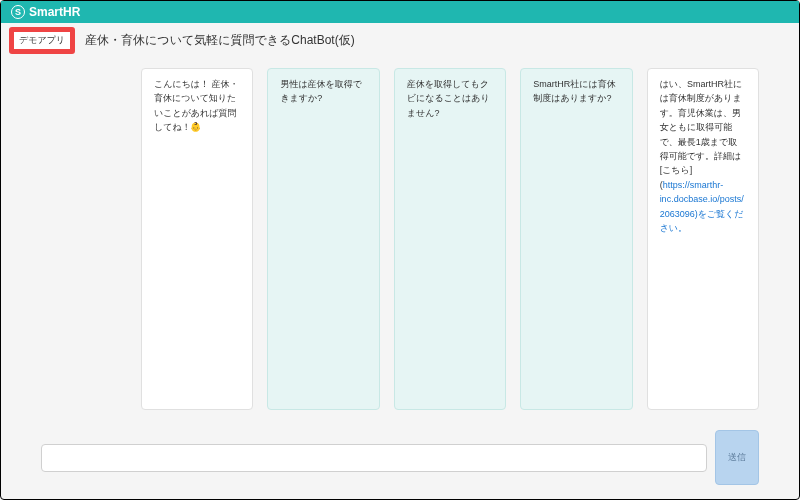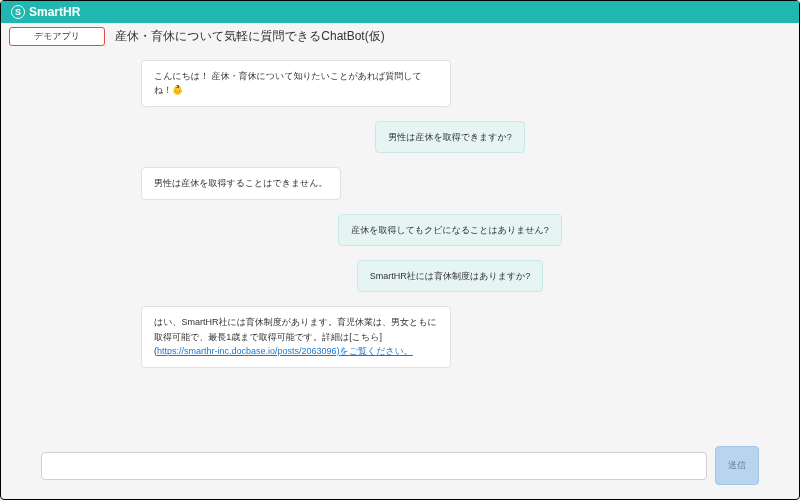--- a/index.html
+++ b/index.html
@@ -43,37 +43,37 @@
     }
     .subheader {
       display: flex;
       align-items: center;
       gap: 10px;
       padding: 4px 8px;
       background: #f5f5f5;
       font-size: 9px;
     }
     .tab-btn {
-      border: 1px solid #ef4444;
+      border: 5px solid #ef4444;
       background: #fff;
       border-radius: 3px;
-      padding: 2px 24px;
+      padding: 2px 5px;
       font-size: 9px;
       color: #333;
     }
     .page-title {
       color: #333;
       font-size: 12px;
     }
     .chat-area {
       flex: 1;
       overflow-y: auto;
       padding: 10px 40px 10px 140px;
       display: flex;
-      flex-direction: column;
+      flex-direction: row;
       gap: 14px;
     }
     .msg-row {
       display: flex;
       width: 100%;
     }
     .msg-row.bot { justify-content: flex-start; }
     .msg-row.user { justify-content: center; }
     .bubble {
       max-width: 310px;
@@ -87,21 +87,20 @@
     .bot .bubble {
       background: #fff;
       border: 1px solid #e0e0e0;
     }
     .user .bubble {
       background: #e6f5f4;
       border: 1px solid #c8e8e5;
     }
     .link {
       color: #1976d2;
-      text-decoration: underline;
     }
     .input-bar {
       display: flex;
       gap: 8px;
       padding: 10px 40px 14px 40px;
       align-items: center;
     }
     .input-field {
       flex: 1;
       height: 28px;
@@ -109,21 +108,21 @@
       border-radius: 4px;
       background: #fff;
       padding: 0 8px;
       font-size: 10px;
     }
     .send-btn {
       background: #b8d4ef;
       border: 1px solid #a3c5e6;
       color: #5a7a99;
       border-radius: 4px;
-      padding: 12px 12px;
+      padding: 20px 12px;
       font-size: 9px;
       cursor: pointer;
     }
   </style>
 </head>
 <body>
 
 <div class="window">
 
   <div class="titlebar">
@@ -139,23 +138,20 @@
   <div class="chat-area">
 
     <div class="msg-row bot">
       <div class="bubble">こんにちは！ 産休・育休について知りたいことがあれば質問してね！👶</div>
     </div>
 
     <div class="msg-row user">
       <div class="bubble">男性は産休を取得できますか?</div>
     </div>
 
-    <div class="msg-row bot">
-      <div class="bubble">男性は産休を取得することはできません。</div>
-    </div>
 
     <div class="msg-row user">
       <div class="bubble">産休を取得してもクビになることはありません?</div>
     </div>
 
 
     <div class="msg-row user">
       <div class="bubble">SmartHR社には育休制度はありますか?</div>
     </div>
 

